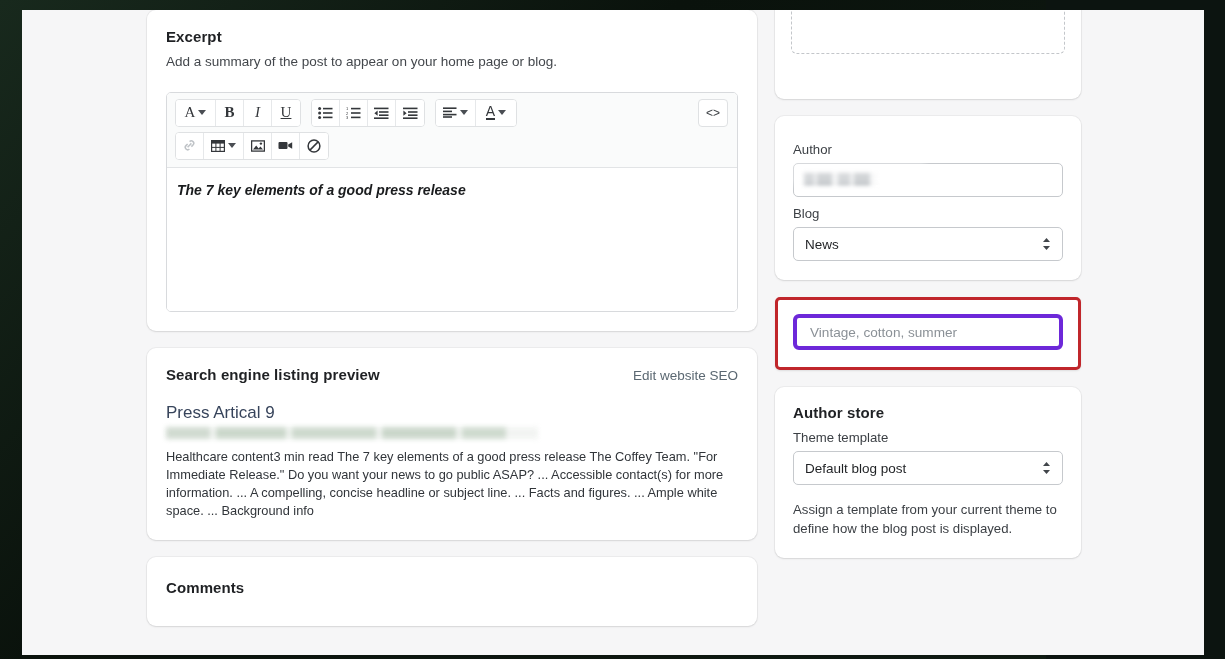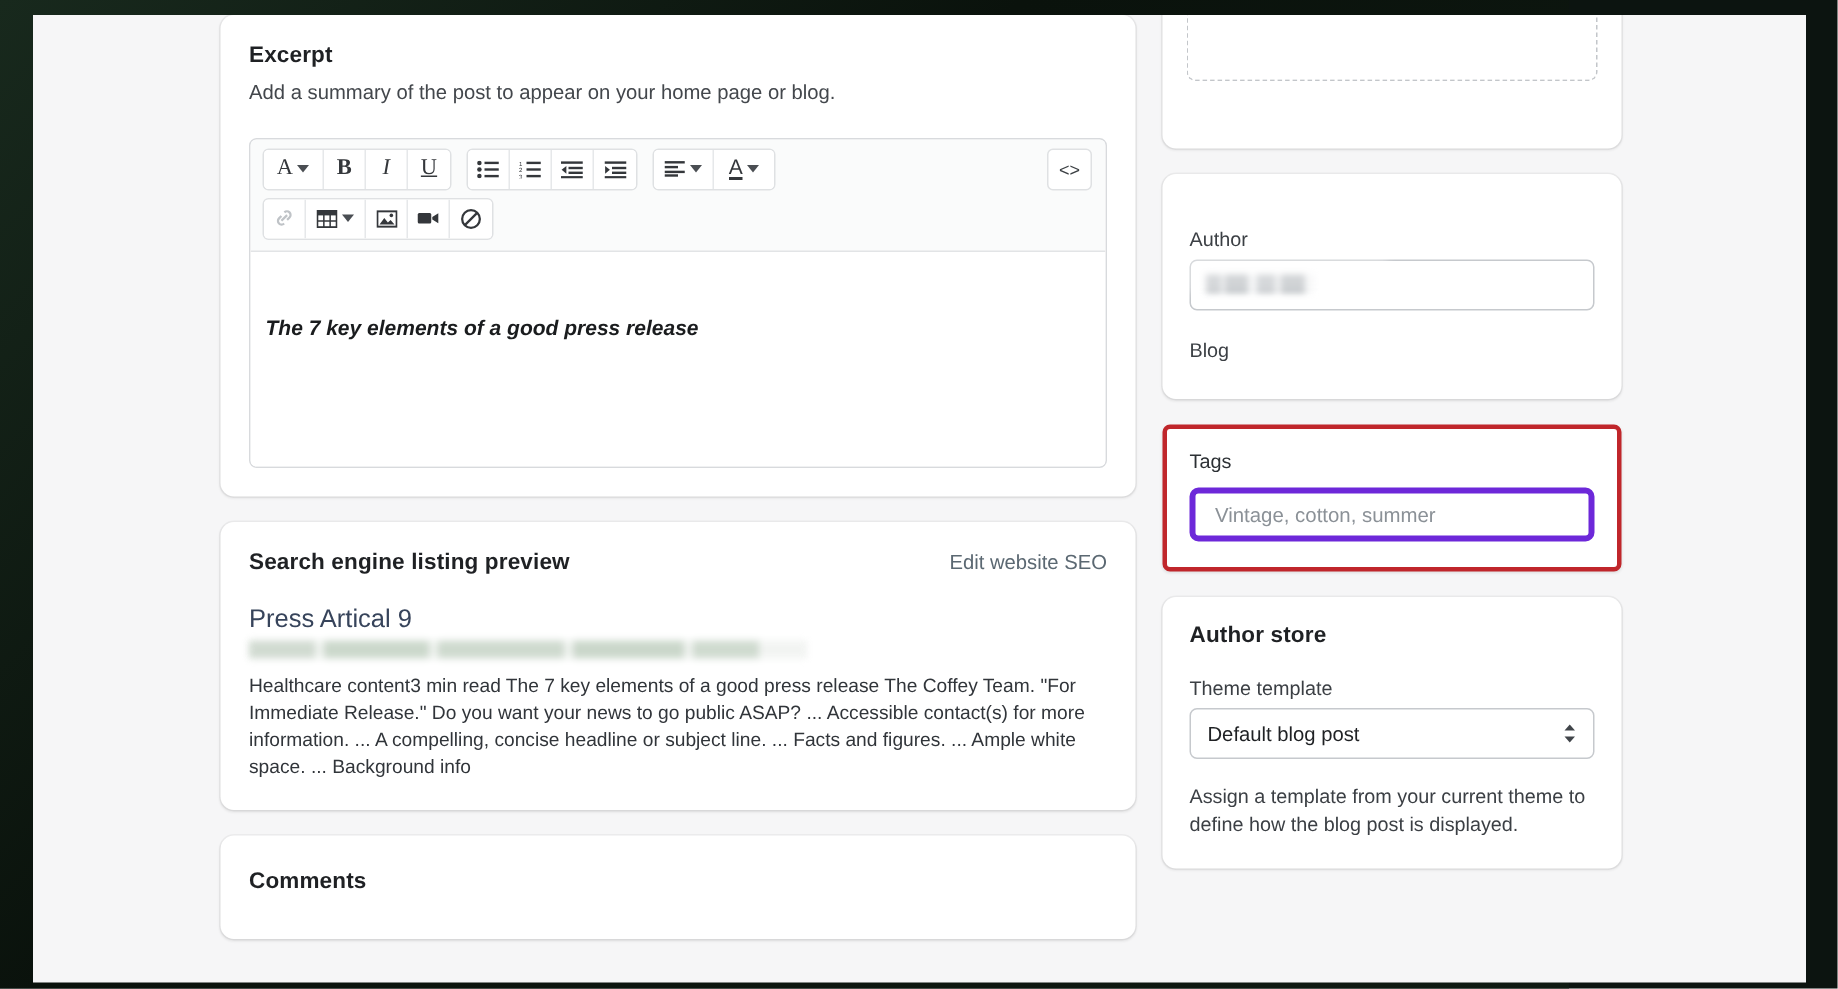--- a/index.html
+++ b/index.html
@@ -130,21 +130,20 @@
     background: #fff;
     min-height: 143px;
     padding: 14px 10px 10px 10px;
   }
   .rte-text {
     font-family: "Liberation Sans", sans-serif;
     font-weight: 700;
     font-style: italic;
     font-size: 14px;
     color: #1a1c1e;
-    margin-top: 28px;
   }
 
   
   .seo-head {
     display: flex;
     align-items: baseline;
     justify-content: space-between;
   }
   .link {
     font-size: 13.5px;
@@ -173,21 +172,21 @@
     font-size: 12.8px;
     line-height: 1.43;
     color: #31353a;
   }
 
   
   .side-card { padding: 17px 18px 19px 18px; }
   .field-label {
     font-size: 13.2px;
     color: #3b3f44;
-    margin-top: 19px;
+    margin-top: 9px;
     margin-bottom: 6px;
   }
   .input {
     height: 34px;
     border: 1px solid #c6c9cd;
     border-radius: 5px;
     background: #fff;
     display: flex;
     align-items: center;
     padding: 0 11px;
@@ -439,25 +438,33 @@
 
       <div class="card side-card">
 
         <div class="field-label">Author</div>
         <div class="input">
           <span class="author-blur"></span>
           <span class="author-sheen"></span>
         </div>
 
         <div class="field-label">Blog</div>
+        <div class="input select">
+          <span>News</span>
+          <span class="stepper">
+            <svg width="9" height="14" viewBox="0 0 9 14">
+              <path d="M4.5 1 L8 5 L1 5 Z" fill="#41454a"></path>
+              <path d="M4.5 13 L8 9 L1 9 Z" fill="#41454a"></path>
+            </svg>
+          </span>
+        </div>
       </div>
 
       <div class="tags-wrap">
         <div class="tags-inner">
-          <div class="tags-label">Tags</div>
           <div class="tags-input">
             <span>Vintage, cotton, summer</span>
           </div>
         </div>
       </div>
 
       <div class="card side-card">
         <h2 class="section-title">Author store</h2>
 
         <div class="field-label">Theme template</div>

